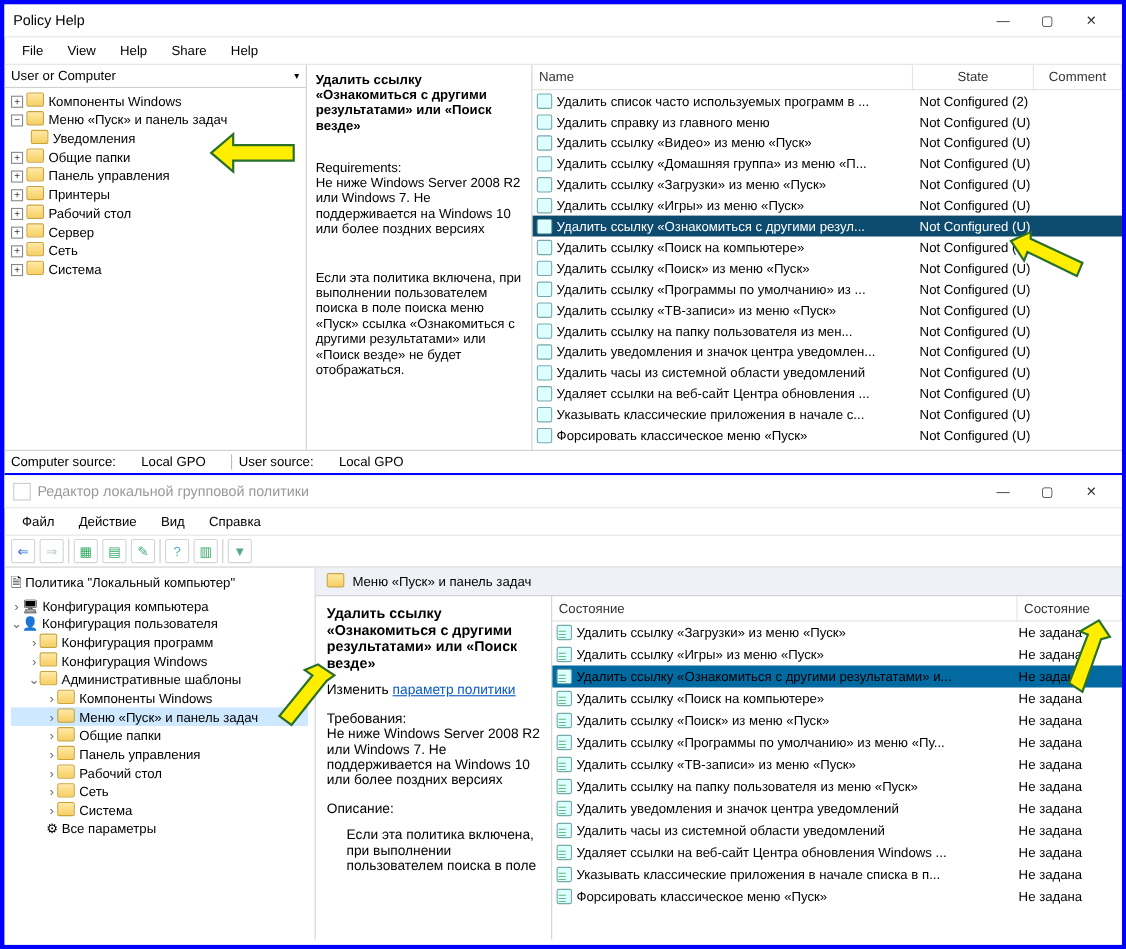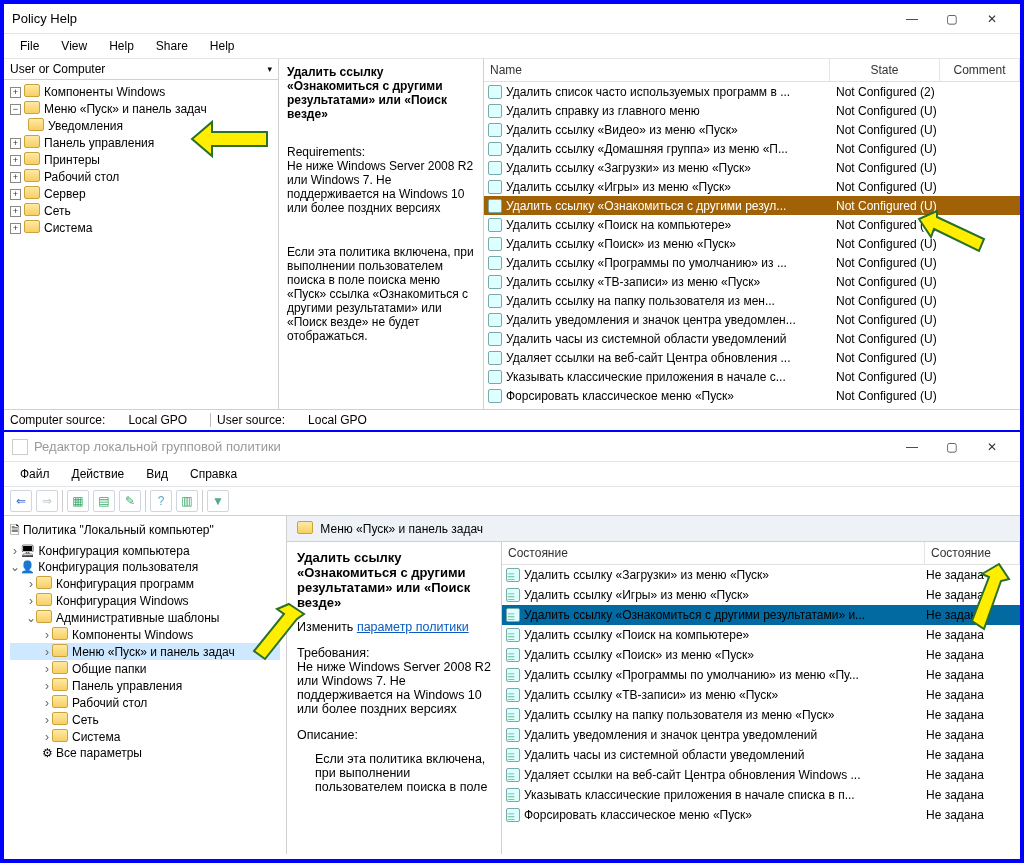--- a/index.html
+++ b/index.html
@@ -38,21 +38,21 @@
     border:1px solid #caa43b; border-radius:2px; margin-right:4px;
     vertical-align:-1px;
   }
   .tree-row { white-space:nowrap; padding:1px 0; cursor:default; }
   .tree-exp { display:inline-block; width:11px; height:11px; border:1px solid #888;
     font-size:9px; line-height:9px; text-align:center; margin-right:3px; color:#333;
     vertical-align:1px; background:#fff;}
   .tree-children { margin-left:18px; }
   .col-header { font-size:12px; color:#333; padding:4px 6px; border-right:1px solid #e5e5e5; }
   .list-row { display:flex; align-items:center; height:19px; padding:0 4px; }
-  .list-row.selected { background:#a16207; color:#fff; }
+  .list-row.selected { background:#0c4a6e; color:#fff; }
   .list-icon { display:inline-block; width:14px; height:14px; margin-right:4px;
     border:1px solid #7aa; background:#dff; border-radius:2px; }
   .gp-icon::before { content:"☰"; font-size:9px; color:#6b8; }
   .disabled { color:#999; }
   
   .app-top { height: 428px; display:flex; flex-direction:column; border-bottom:2px solid #0000ff;}
   .top-body { flex:1; display:flex; min-height:0; }
   .top-tree { width:275px; border-right:1px solid #d0d0d0; display:flex; flex-direction:column; }
   .top-tree-hdr { padding:3px 6px; border-bottom:1px solid #d0d0d0; display:flex; align-items:center;gap:24px; }
   .top-tree-hdr .cv { margin-left:auto; font-size:9px; }
@@ -122,20 +122,21 @@
       <div class="top-tree-hdr">
         <span>User or Computer</span>
         <span class="cv">▾</span>
       </div>
       <div class="top-tree-content" id="top-tree">
           <div class="tree-row"><span class="tree-exp">+</span><span class="folder-icon"></span><span>Компоненты Windows</span></div>
           <div class="tree-row"><span class="tree-exp">−</span><span class="folder-icon"></span><span>Меню «Пуск» и панель задач</span></div>
           <div class="tree-children">
             <div class="tree-row"><span class="folder-icon"></span>Уведомления</div>
           </div>
+          <div class="tree-row"><span class="tree-exp">+</span><span class="folder-icon"></span><span>Общие папки</span></div>
           <div class="tree-row"><span class="tree-exp">+</span><span class="folder-icon"></span><span>Панель управления</span></div>
           <div class="tree-row"><span class="tree-exp">+</span><span class="folder-icon"></span><span>Принтеры</span></div>
           <div class="tree-row"><span class="tree-exp">+</span><span class="folder-icon"></span><span>Рабочий стол</span></div>
           <div class="tree-row"><span class="tree-exp">+</span><span class="folder-icon"></span><span>Сервер</span></div>
           <div class="tree-row"><span class="tree-exp">+</span><span class="folder-icon"></span><span>Сеть</span></div>
           <div class="tree-row"><span class="tree-exp">+</span><span class="folder-icon"></span><span>Система</span></div>
         </div>
     </div>
 
     <div class="top-mid">

